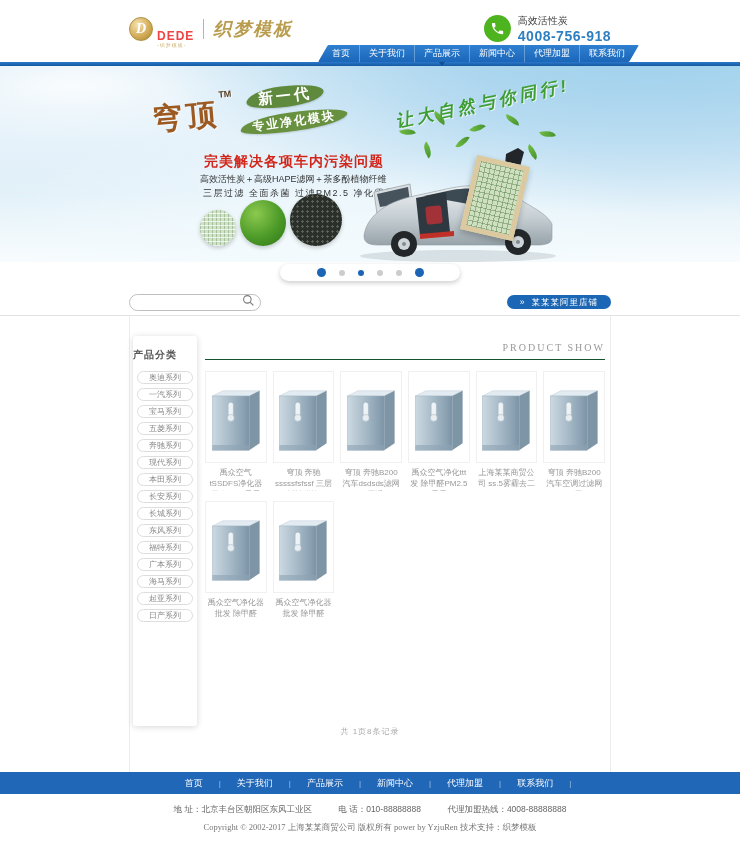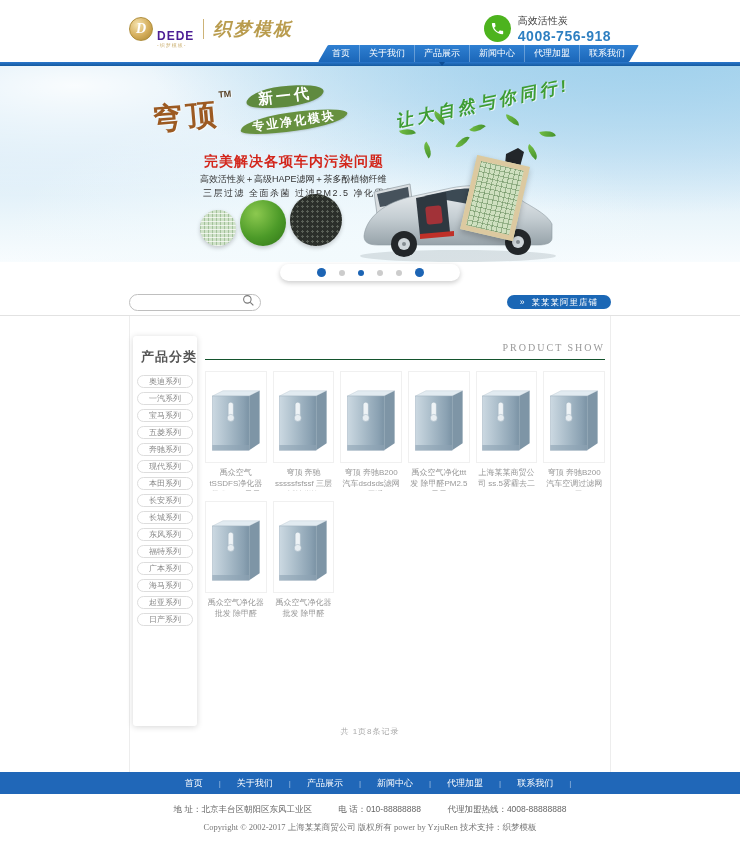--- a/index.html
+++ b/index.html
@@ -14,21 +14,21 @@
   .header-inner { display:flex; justify-content:space-between; align-items:center; height:48px; padding-top:9px; }
   .logo { display:flex; align-items:center; gap:4px; cursor:pointer; }
   .coin {
     width:24px; height:24px; border-radius:50%; flex:0 0 24px;
     background:radial-gradient(circle at 35% 30%, #f5e3b0, #d4ad5a 55%, #a8842e);
     border:1px solid #b08f3e; color:#fff; font-weight:bold; font-style:italic;
     display:flex; align-items:center; justify-content:center; font-size:14px;
     font-family:"Liberation Serif", serif;
   }
   .brand-small { display:flex; flex-direction:column; line-height:1; }
-  .dede { color:#4c1d95; font-weight:bold; font-size:12px; letter-spacing:1px;margin-top:20px; }
+  .dede { color:#ef4444; font-weight:bold; font-size:12px; letter-spacing:1px;margin-top:20px; }
   .dede-sub { font-size:5px; color:#cdb377; letter-spacing:1px; margin-top:1px; }
   .logo-divider { width:1px; height:20px; background:#cdb377; margin:0 5px; }
   .brand-cn { color:#b99c4e; font-size:18px; font-weight:bold; letter-spacing:2px;font-style:italic; }
   .hotline { display:flex; align-items:center; gap:7px; }
   .phone-badge {
     width:27px; height:27px; border-radius:50%; background:#4db31e;
     display:flex; align-items:center; justify-content:center; flex:0 0 27px;
   }
   .hotline-label { font-size:10px; color:#444; }
   .hotline-phone { font-size:14px; color:#2e7fc1; font-weight:bold; letter-spacing:0.5px; }
@@ -118,21 +118,21 @@
     padding:0 13px; border-radius:8px; letter-spacing:1px; cursor:pointer; border:none; display:flex; gap:6px; align-items:center;
   }
   .top-divider { border-top:1px solid #e2e2e2; }
 
   
   .main-wrap { width:482px; margin:0 auto; height:456px; position:relative; border-left:1px solid #ededed; border-right:1px solid #ededed; }
   .sidebar {
     position:absolute; left:3px; top:20px; width:64px; height:390px; background:#fff;
     box-shadow:0 1px 6px rgba(0,0,0,.16); border-radius:3px;
   }
-  .sidebar-title { text-align:right; font-size:13px; color:#555; font-weight:bold; padding:12px 0 9px; letter-spacing:1px; }
+  .sidebar-title { text-align:left; font-size:10px; color:#555; font-weight:bold; padding:12px 0 9px; letter-spacing:1px; }
   .cat-item {
     display:block; width:56px; margin:0 auto 4px; height:13px; line-height:12px;
     border:1px solid #ddd; border-radius:7px; font-size:8px; color:#888; text-align:center;
     text-decoration:none; cursor:pointer; background:#fff;
   }
   .products { position:absolute; left:75px; top:26px; width:400px; }
   .products-header {
     text-align:right; font-size:10px; color:#999; letter-spacing:2px;
     font-family:"Liberation Serif", serif; padding-bottom:6px; border-bottom:1px solid #14532d;
   }

